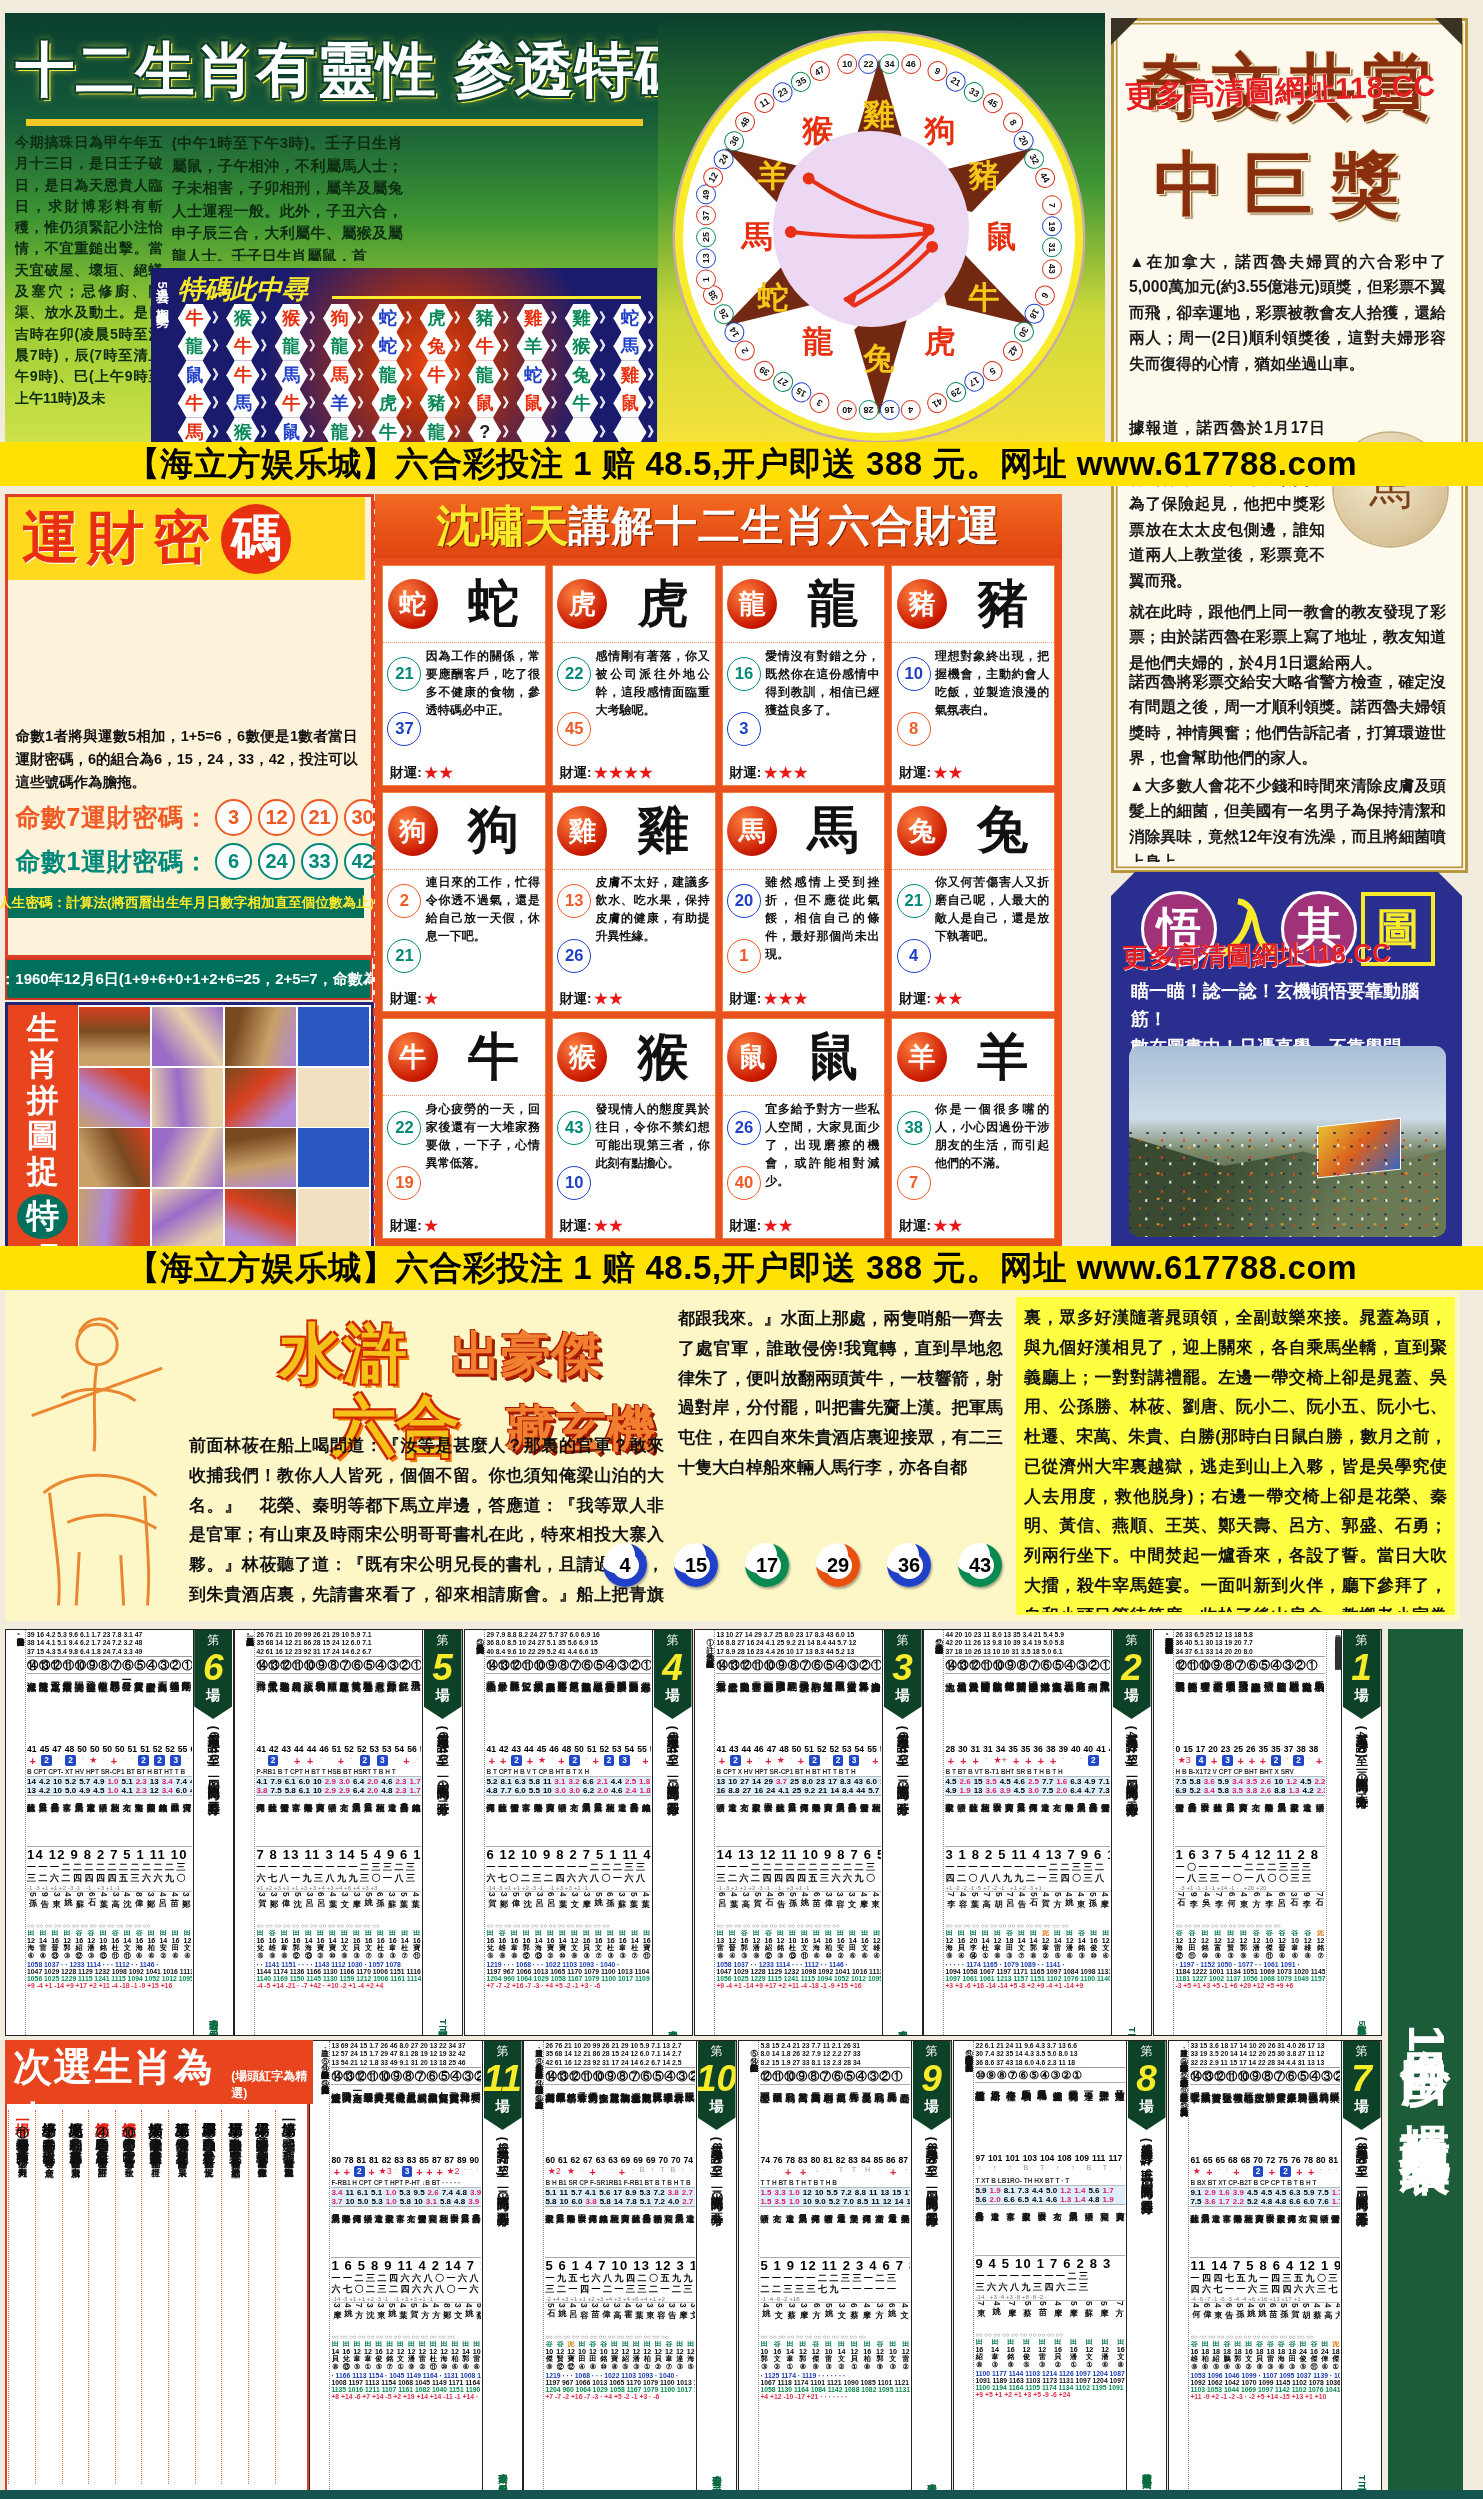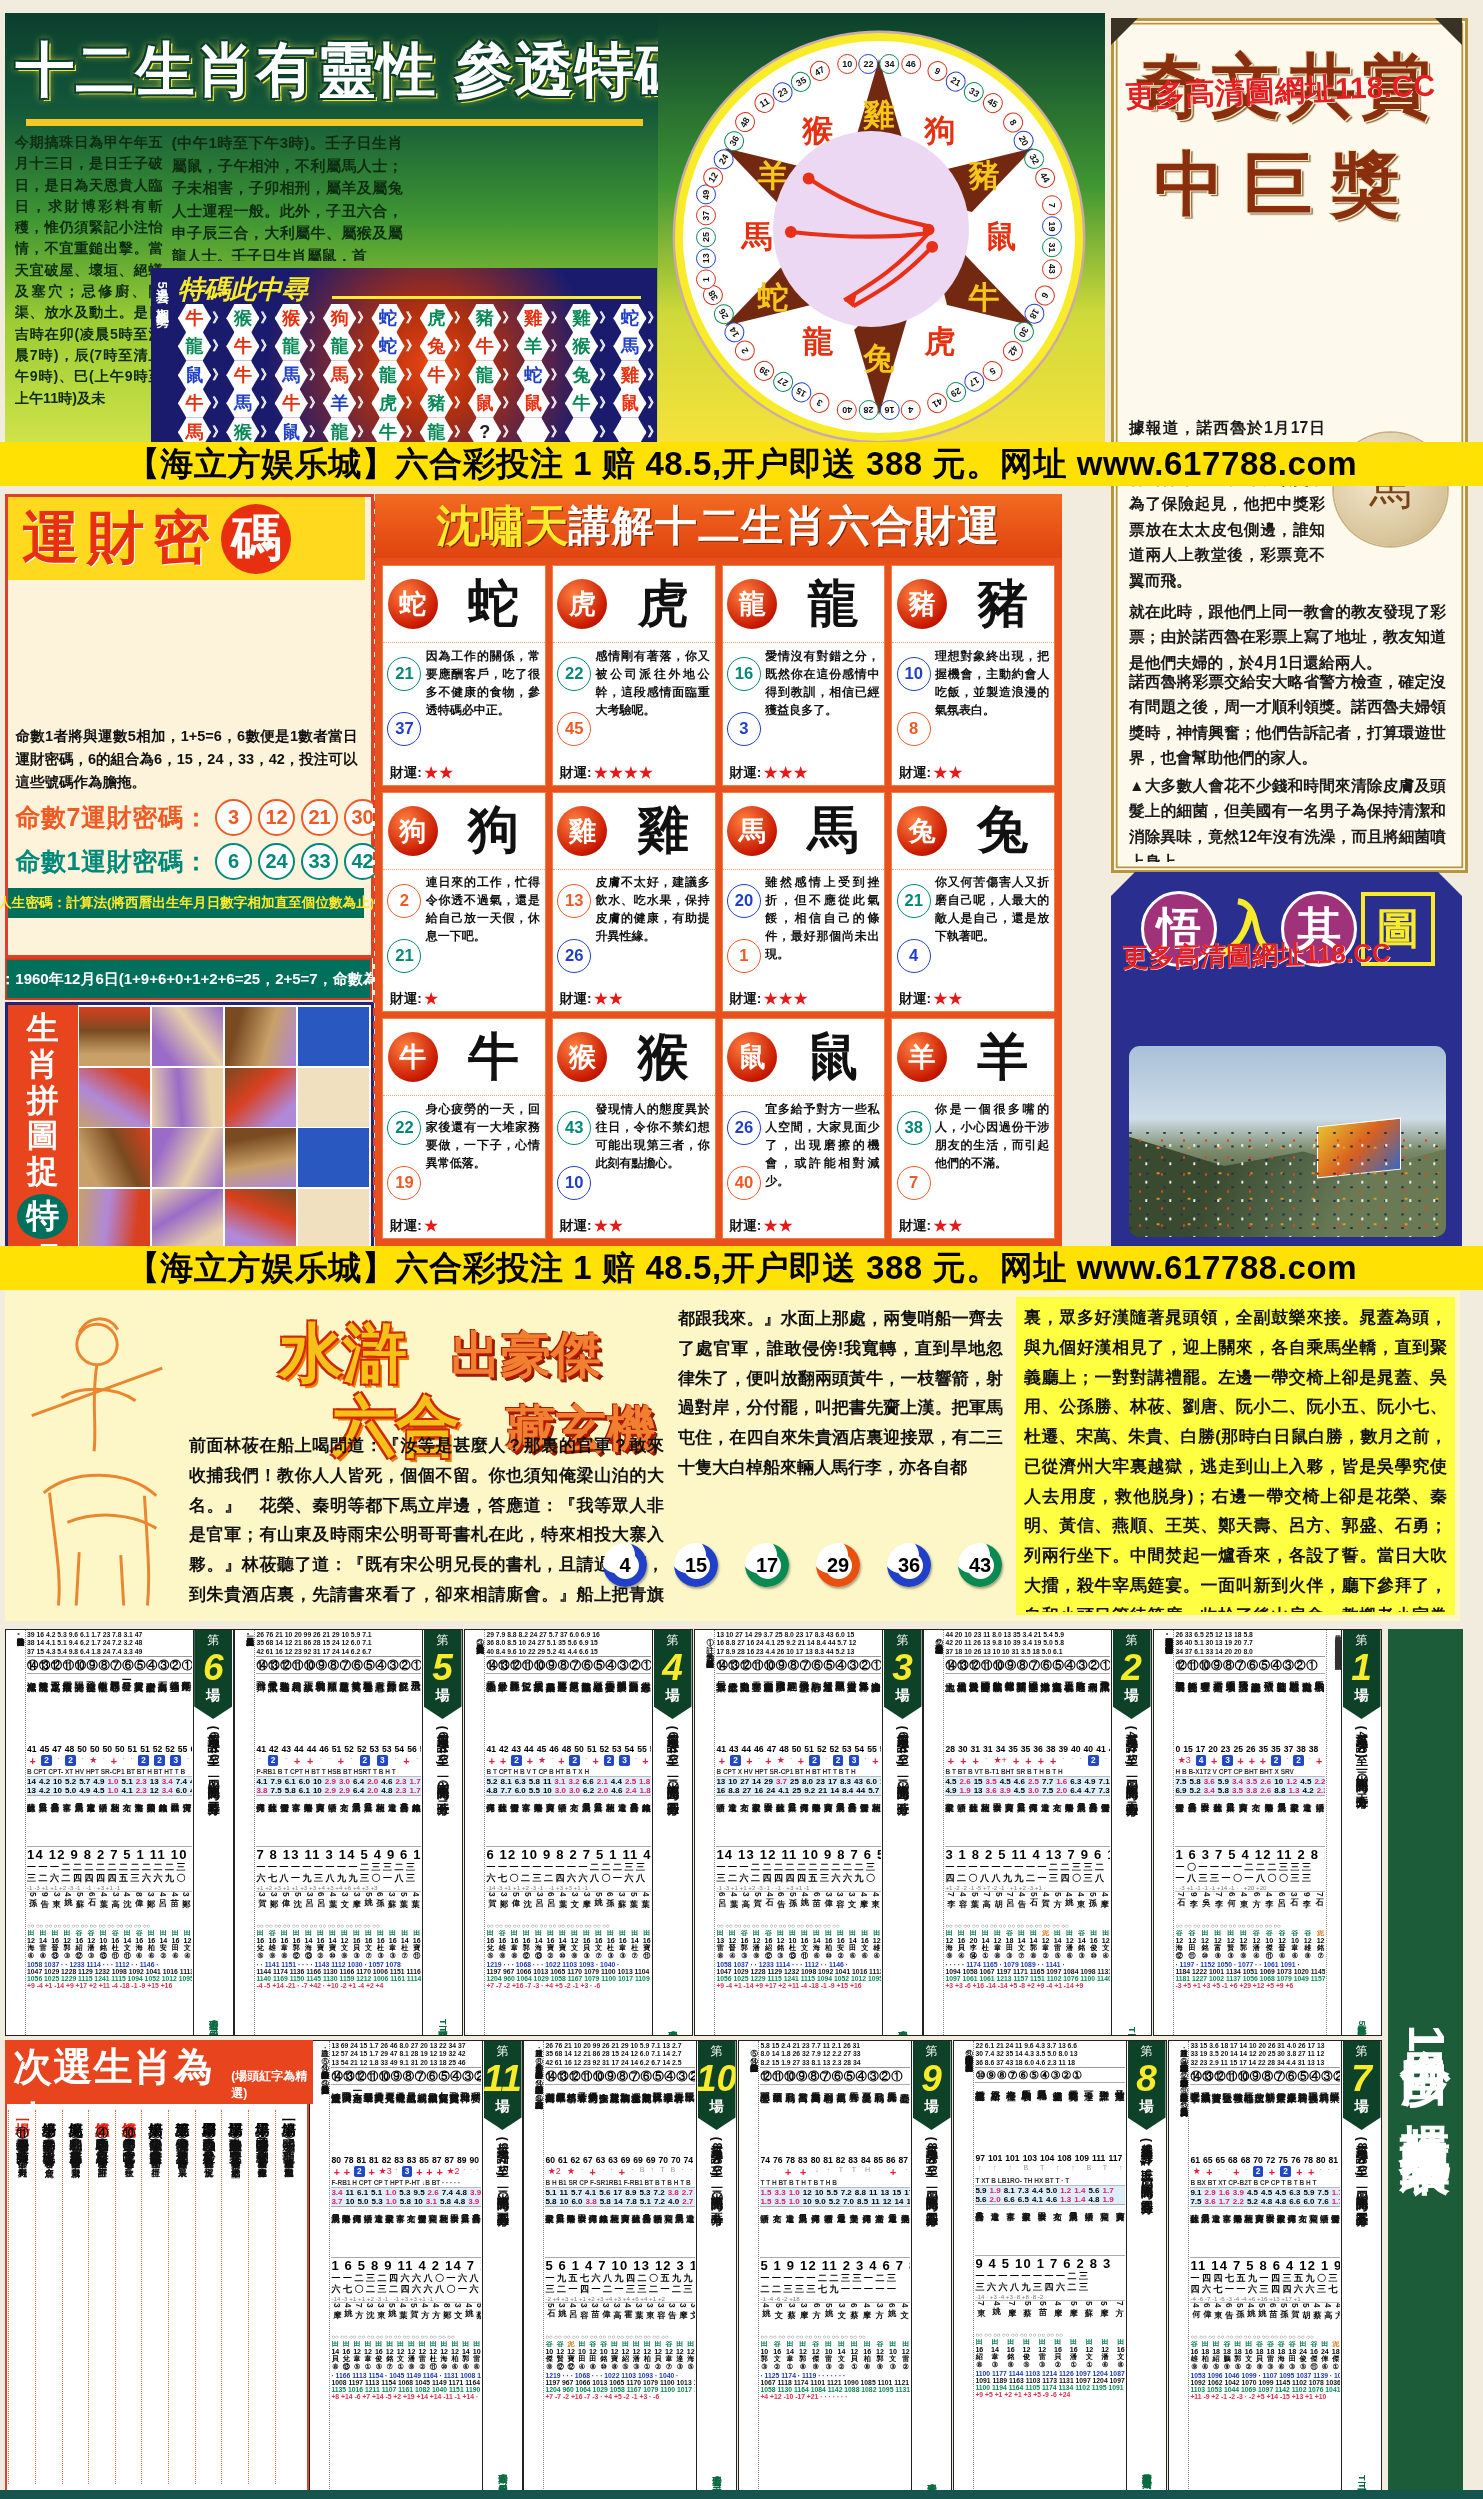--- a/index.html
+++ b/index.html
@@ -407,20 +407,21 @@
         <circle cx="268" cy="195" r="10" fill="#e83018"></circle>
     </svg>
   </div>
 
   <div id="artR" class="abs"></div>
   <div class="abs cornerTL"></div>
   <div class="abs cornerTR"></div>
   <div id="artTitle1" class="abs">奇文共賞</div>
   <div id="artTitle2" class="abs">中巨獎</div>
   <div class="abs wm" style="left:1125px;top:71px;transform:rotate(-2deg);">更多高清圖網址118.CC</div>
+  <div class="abs artp" style="left:1129px;top:249px;width:317px;">▲在加拿大，諾西魯夫婦買的六合彩中了5,000萬加元(約3.55億港元)頭獎，但彩票不翼而飛，卻幸運地，彩票被教會友人拾獲，還給兩人；周一(2日)順利領獎後，這對夫婦形容失而復得的心情，猶如坐過山車。</div>
   <div class="abs artp" style="left:1129px;top:415px;width:196px;">據報道，諾西魯於1月17日買的六合彩中了大獎，好不容易再等一天就可以領獎，為了保險起見，他把中獎彩票放在太太皮包側邊，誰知道兩人上教堂後，彩票竟不翼而飛。</div>
   <div class="abs artimg" style="left:1334px;top:433px;width:113px;height:113px;">馬</div>
   <div class="abs artp" style="left:1129px;top:599px;width:317px;">就在此時，跟他們上同一教會的教友發現了彩票；由於諾西魯在彩票上寫了地址，教友知道是他們夫婦的，於4月1日還給兩人。</div>
   <div class="abs artimg" style="left:1129px;top:468px;width:0px;height:0px;opacity:0;"></div>
   <div class="abs artp" style="left:1129px;top:669px;width:317px;">諾西魯將彩票交給安大略省警方檢查，確定沒有問題之後，周一才順利領獎。諾西魯夫婦領獎時，神情興奮；他們告訴記者，打算環遊世界，也會幫助他們的家人。</div>
   <div class="abs artimg" style="left:1116px;top:28.5px;width:0;height:0;opacity:0"></div>
   <div class="abs artp" style="left:1129px;top:773px;width:317px;height:89px;overflow:hidden;">▲大多數人會花不少錢和時間來清除皮膚及頭髮上的細菌，但美國有一名男子為保持清潔和消除異味，竟然12年沒有洗澡，而且將細菌噴上身上。</div>
 
   <div class="abs banner" style="top:442px;">【海立方娱乐城】六合彩投注 1 赔 48.5,开户即送 388 元。网址 www.617788.com</div>
 
@@ -695,20 +696,24 @@
   <div class="redDots"></div>
 
   <div id="wu" class="abs"></div>
   <div id="wuTitle" class="abs">
     <span class="wuCir">悟</span>
     <span class="wuYel">入</span>
     <span class="wuCir">其</span>
     <span class="wuBox">圖</span>
   </div>
   <div class="abs wm" style="left:1122px;top:938px;font-size:26px;transform:rotate(-1deg);">更多高清圖網址118.CC</div>
+  <div id="wuTag" class="abs">
+    <div>瞄一瞄！諗一諗！玄機頓悟要靠動腦筋！</div>
+    <div>數在圖畫中！只憑直覺，不靠學問。</div>
+  </div>
   <div id="wuPhoto" class="abs">
     <div class="wuHill"></div>
     <div class="wuTang"></div>
     <div class="wuCrowd"></div>
   </div>
 
   <div class="abs banner" style="top:1246px;">【海立方娱乐城】六合彩投注 1 赔 48.5,开户即送 388 元。网址 www.617788.com</div>
 
   <div id="wm" class="abs"></div>
   <div id="wmHi" class="abs"></div>

